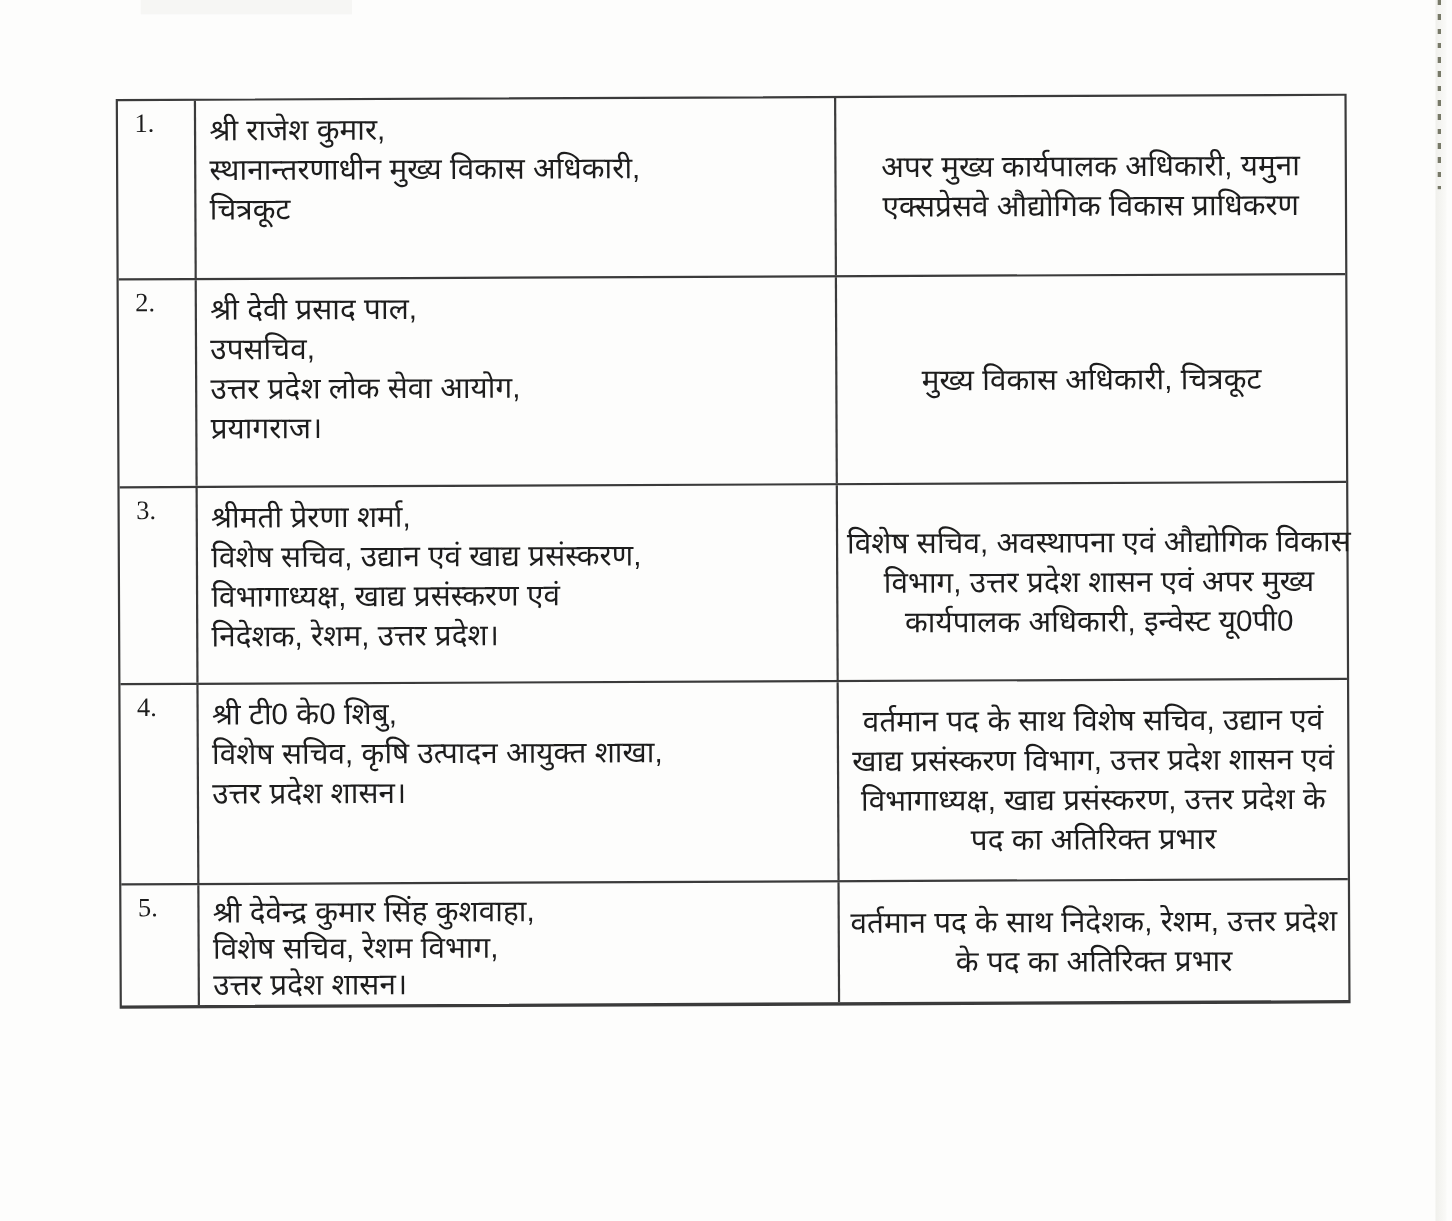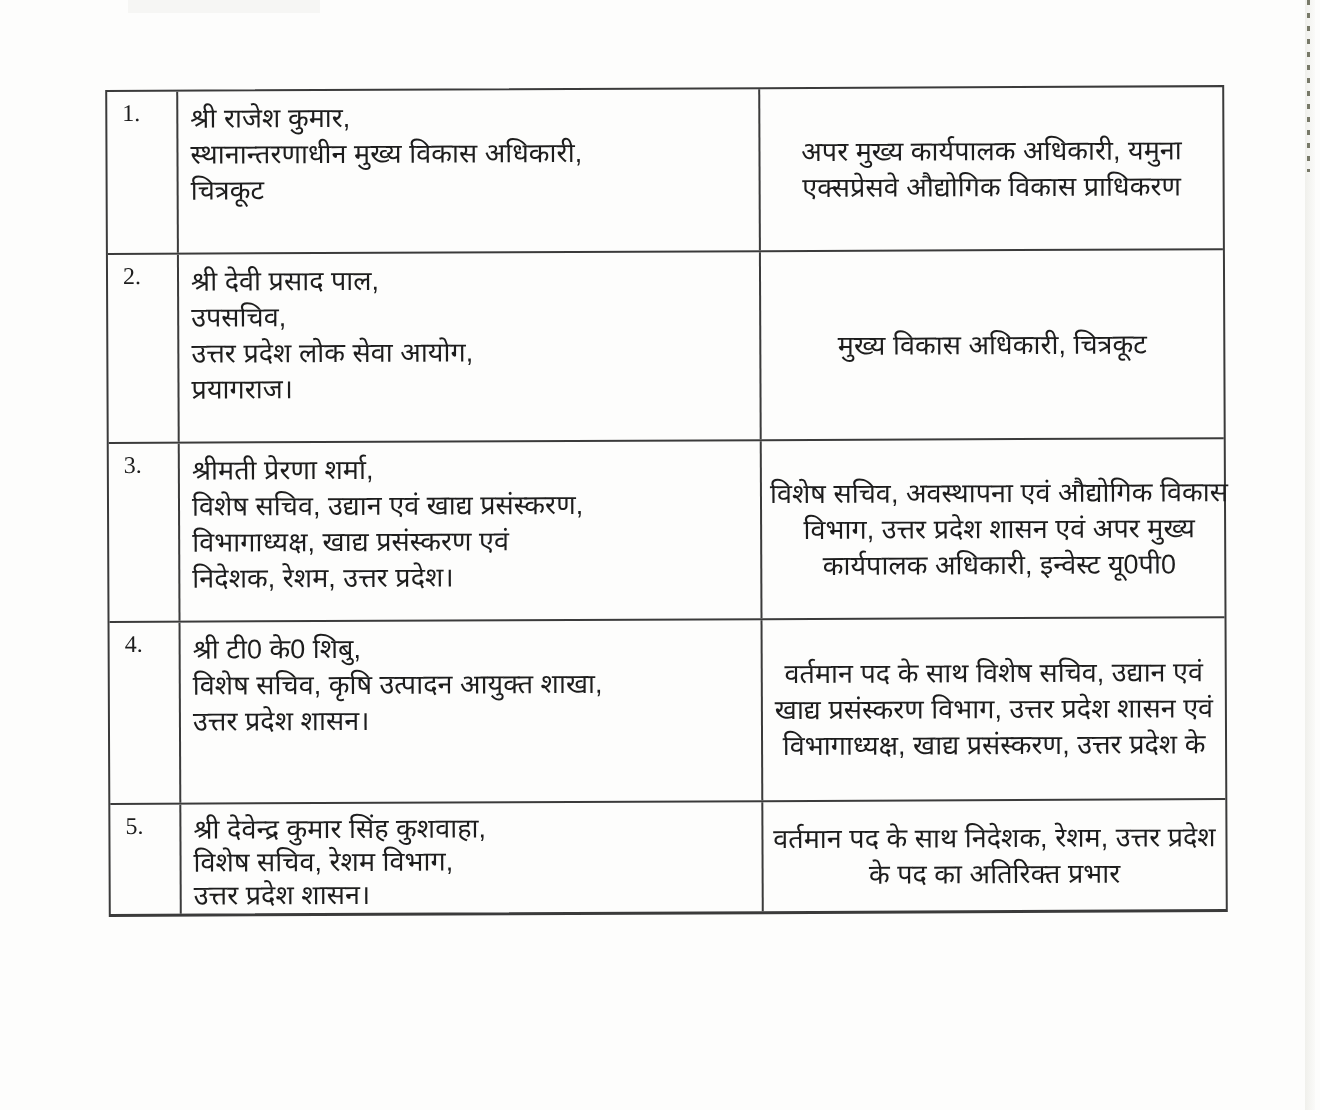--- a/index.html
+++ b/index.html
@@ -157,20 +157,21 @@
       <div class="c-serial">4.</div>
       <div class="c-officer">
         <div class="line">श्री टी0 के0 शिबु,</div>
         <div class="line">विशेष सचिव, कृषि उत्पादन आयुक्त शाखा,</div>
         <div class="line">उत्तर प्रदेश शासन।</div>
       </div>
       <div class="c-posting">
         <div class="line">वर्तमान पद के साथ विशेष सचिव, उद्यान एवं</div>
         <div class="line">खाद्य प्रसंस्करण विभाग, उत्तर प्रदेश शासन एवं</div>
         <div class="line">विभागाध्यक्ष, खाद्य प्रसंस्करण, उत्तर प्रदेश के</div>
+        <div class="line">पद का अतिरिक्त प्रभार</div>
       </div>
     </div>
 
     <div class="t-row r5">
       <div class="c-serial">5.</div>
       <div class="c-officer">
         <div class="line">श्री देवेन्द्र कुमार सिंह कुशवाहा,</div>
         <div class="line">विशेष सचिव, रेशम विभाग,</div>
         <div class="line">उत्तर प्रदेश शासन।</div>
       </div>

